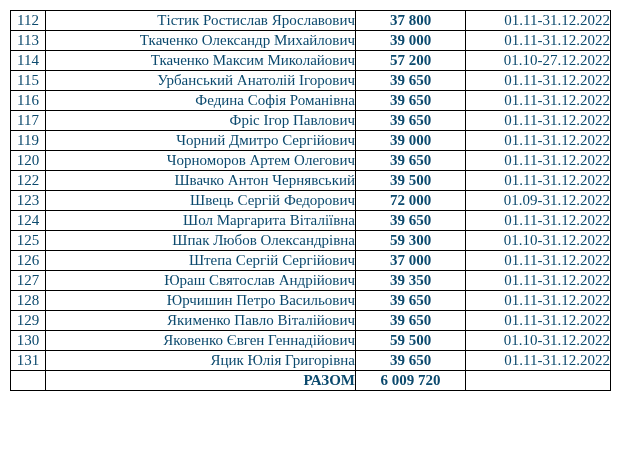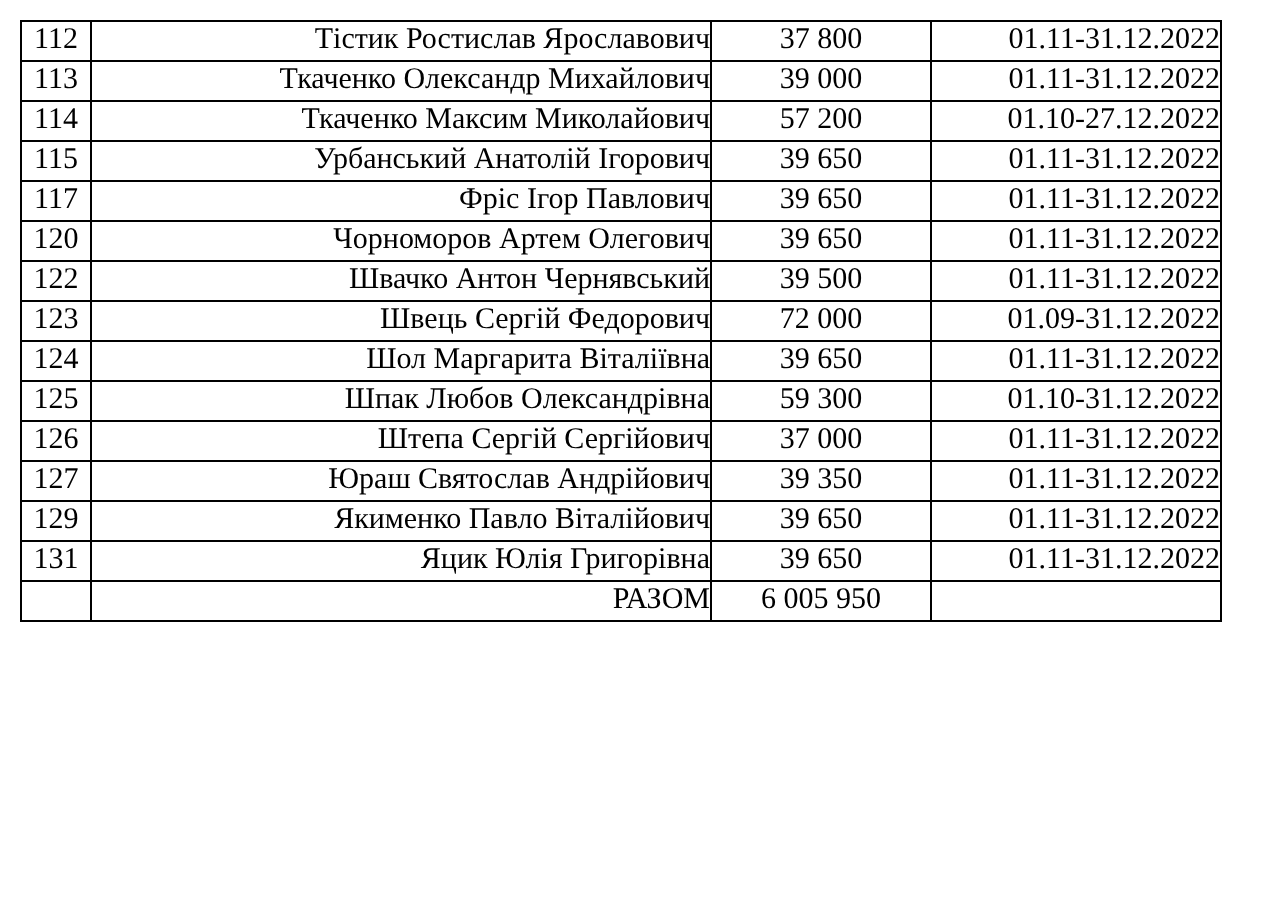--- a/index.html
+++ b/index.html
@@ -16,35 +16,35 @@
   }
   table.doc-table {
     position: absolute;
     left: 10px;
     top: 10px;
     width: 600px;
     border-collapse: collapse;
     table-layout: fixed;
     font-family: "Liberation Serif", serif;
     font-size: 15px;
-    color: #000000;
+    color: #0c4a6e;
   }
   table.doc-table td {
     border: 1px solid #000000;
     height: 19px;
     padding: 0;
     overflow: hidden;
     white-space: nowrap;
     vertical-align: middle;
   }
   td.cell-num    { text-align: center; }
   td.cell-name   { text-align: right; padding-left: 7px; }
-  td.cell-amount { text-align: center; }
+  td.cell-amount { text-align: center; font-weight: bold; }
   td.cell-period { text-align: right; }
-  tr.total-row td { font-weight: normal; }
+  tr.total-row td { font-weight: bold; }
 </style>
 </head>
 <body>
 
 <div class="page">
   <table class="doc-table">
     <colgroup>
       <col style="width:35px">
       <col style="width:310px">
       <col style="width:110px">
@@ -69,23 +69,35 @@
           <td class="cell-amount">57 200</td>
           <td class="cell-period">01.10-27.12.2022</td>
         </tr>
         <tr>
           <td class="cell-num">115</td>
           <td class="cell-name">Урбанський Анатолій Ігорович</td>
           <td class="cell-amount">39 650</td>
           <td class="cell-period">01.11-31.12.2022</td>
         </tr>
         <tr>
+          <td class="cell-num">116</td>
+          <td class="cell-name">Федина Софія Романівна</td>
+          <td class="cell-amount">39 650</td>
+          <td class="cell-period">01.11-31.12.2022</td>
+        </tr>
+        <tr>
           <td class="cell-num">117</td>
           <td class="cell-name">Фріс Ігор Павлович</td>
           <td class="cell-amount">39 650</td>
+          <td class="cell-period">01.11-31.12.2022</td>
+        </tr>
+        <tr>
+          <td class="cell-num">119</td>
+          <td class="cell-name">Чорний Дмитро Сергійович</td>
+          <td class="cell-amount">39 000</td>
           <td class="cell-period">01.11-31.12.2022</td>
         </tr>
         <tr>
           <td class="cell-num">120</td>
           <td class="cell-name">Чорноморов Артем Олегович</td>
           <td class="cell-amount">39 650</td>
           <td class="cell-period">01.11-31.12.2022</td>
         </tr>
         <tr>
           <td class="cell-num">122</td>
@@ -117,32 +129,44 @@
           <td class="cell-amount">37 000</td>
           <td class="cell-period">01.11-31.12.2022</td>
         </tr>
         <tr>
           <td class="cell-num">127</td>
           <td class="cell-name">Юраш Святослав Андрійович</td>
           <td class="cell-amount">39 350</td>
           <td class="cell-period">01.11-31.12.2022</td>
         </tr>
         <tr>
+          <td class="cell-num">128</td>
+          <td class="cell-name">Юрчишин Петро Васильович</td>
+          <td class="cell-amount">39 650</td>
+          <td class="cell-period">01.11-31.12.2022</td>
+        </tr>
+        <tr>
           <td class="cell-num">129</td>
           <td class="cell-name">Якименко Павло Віталійович</td>
           <td class="cell-amount">39 650</td>
           <td class="cell-period">01.11-31.12.2022</td>
+        </tr>
+        <tr>
+          <td class="cell-num">130</td>
+          <td class="cell-name">Яковенко Євген Геннадійович</td>
+          <td class="cell-amount">59 500</td>
+          <td class="cell-period">01.10-31.12.2022</td>
         </tr>
         <tr>
           <td class="cell-num">131</td>
           <td class="cell-name">Яцик Юлія Григорівна</td>
           <td class="cell-amount">39 650</td>
           <td class="cell-period">01.11-31.12.2022</td>
         </tr>
         <tr class="total-row">
           <td class="cell-num"></td>
           <td class="cell-name">РАЗОМ</td>
-          <td class="cell-amount">6 005 950</td>
+          <td class="cell-amount">6 009 720</td>
           <td class="cell-period"></td>
         </tr>
       </tbody>
   </table>
 </div>
 
 </body></html>

